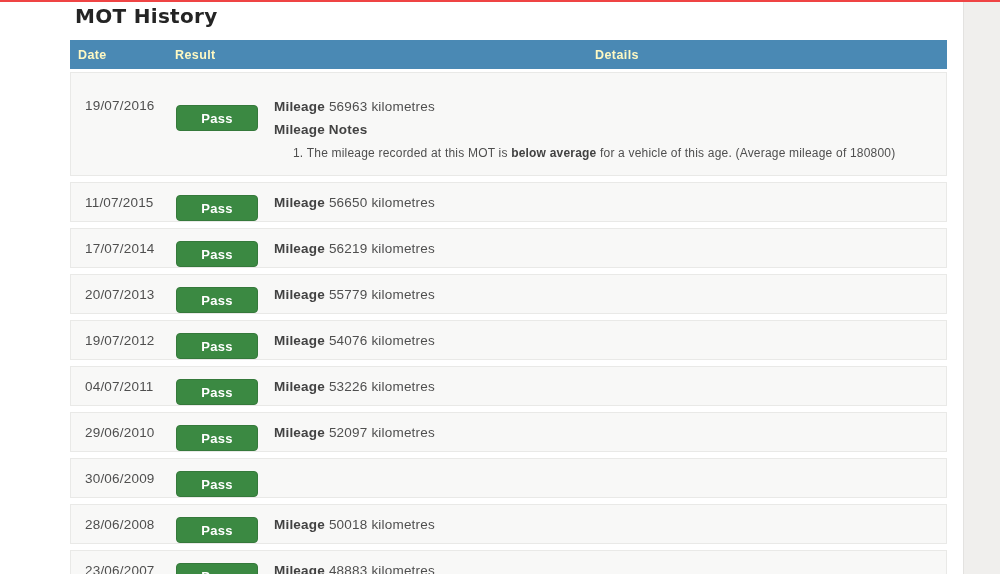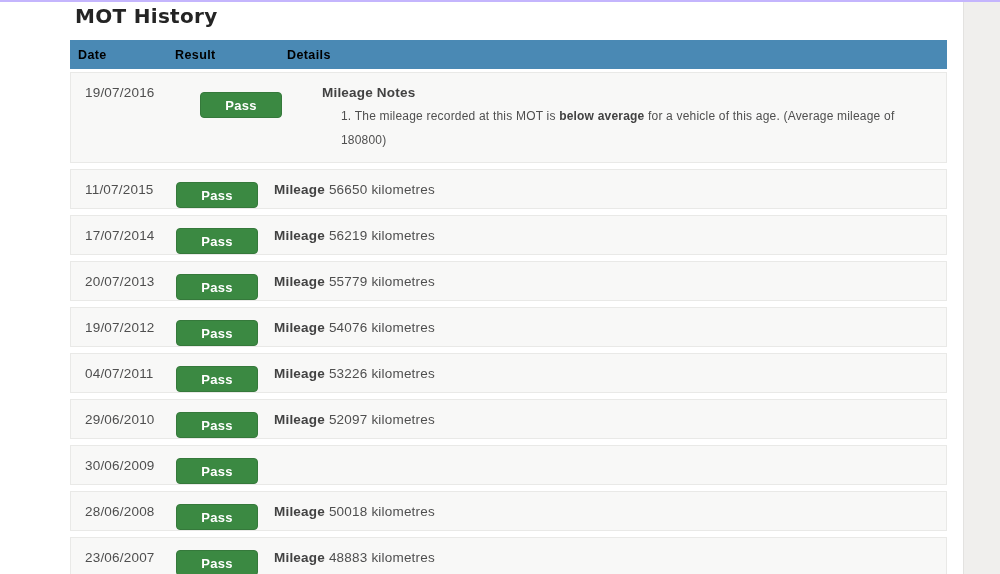--- a/index.html
+++ b/index.html
@@ -6,21 +6,21 @@
   html, body {
     width: 1000px; height: 574px;
     background: #ffffff;
     overflow: hidden;
     font-family: "Liberation Sans", sans-serif;
     -webkit-font-smoothing: antialiased;
   }
   .page {
     position: relative;
     width: 1000px; height: 574px;
-    border-top: 2px solid #c4b5fd;
+    border-top: 2px solid #ef4444;
   }
   .right-strip {
     position: absolute;
     top: 0; right: 0;
     width: 37px; height: 574px;
     background: #f0efed;
     border-left: 1px solid #e3e2e0;
   }
   .page-title {
     position: absolute;
@@ -34,44 +34,43 @@
   .mot-table {
     position: absolute;
     left: 70px; top: 38px;
     width: 877px;
   }
   .table-header {
     display: flex;
     align-items: center;
     height: 29px;
     background: #4a89b4;
-    color: #000000;
+    color: #fef9c3;
     font-size: 12.5px;
     font-weight: bold;
     letter-spacing: 0.4px;
     margin-bottom: 3px;
   }
   .th-date    { width: 105px; padding-left: 8px; }
   .th-result  { width: 112px; }
-  .th-details { flex: 1; }
+  .th-details { flex: 1; text-align: center; }
   .row {
     display: flex;
     align-items: center;
     min-height: 37px;
     background: #f8f8f7;
     border: 1px solid #e9e9e7;
     margin-bottom: 6px;
     color: #4f4f4f;
     font-size: 13.5px;
     letter-spacing: 0.2px;
   }
   .row.tall {
     align-items: flex-start;
-    padding: 7px 0 10px 0;
-    gap: 24px;
+    padding: 20px 0 10px 0;
   }
   .cell-date {
     width: 105px;
     padding-left: 14px;
     color: #4f4f4f;
   }
   .row.tall .cell-date { padding-top: 5px; }
   .cell-result { width: 98px; }
   .pass-badge {
     display: inline-block;
@@ -115,20 +114,25 @@
       <div class="th-result">Result</div>
       <div class="th-details">Details</div>
     </div>
 
     <div class="row tall">
       <div class="cell-date">19/07/2016</div>
       <div class="cell-result">
         <span class="pass-badge">Pass</span>
       </div>
       <div class="cell-details">
+        <div class="mileage-line">
+          <span class="b">Mileage</span>
+          <span>56963</span>
+          <span>kilometres</span>
+        </div>
         <div class="notes-label b">Mileage Notes</div>
         <div class="note-line">
           <span>1. The mileage recorded at this MOT is </span><span class="b">below average</span><span> for a vehicle of this age. (Average mileage of 180800)</span>
         </div>
       </div>
     </div>
 
     <div class="row">
       <div class="cell-date">11/07/2015</div>
       <div class="cell-result">

